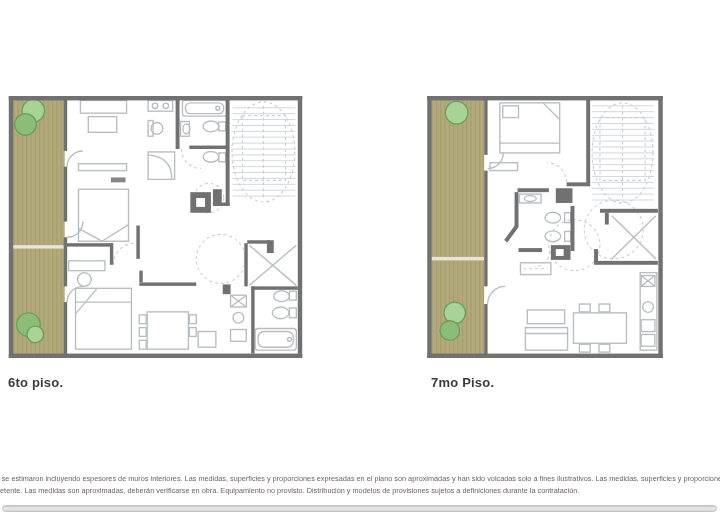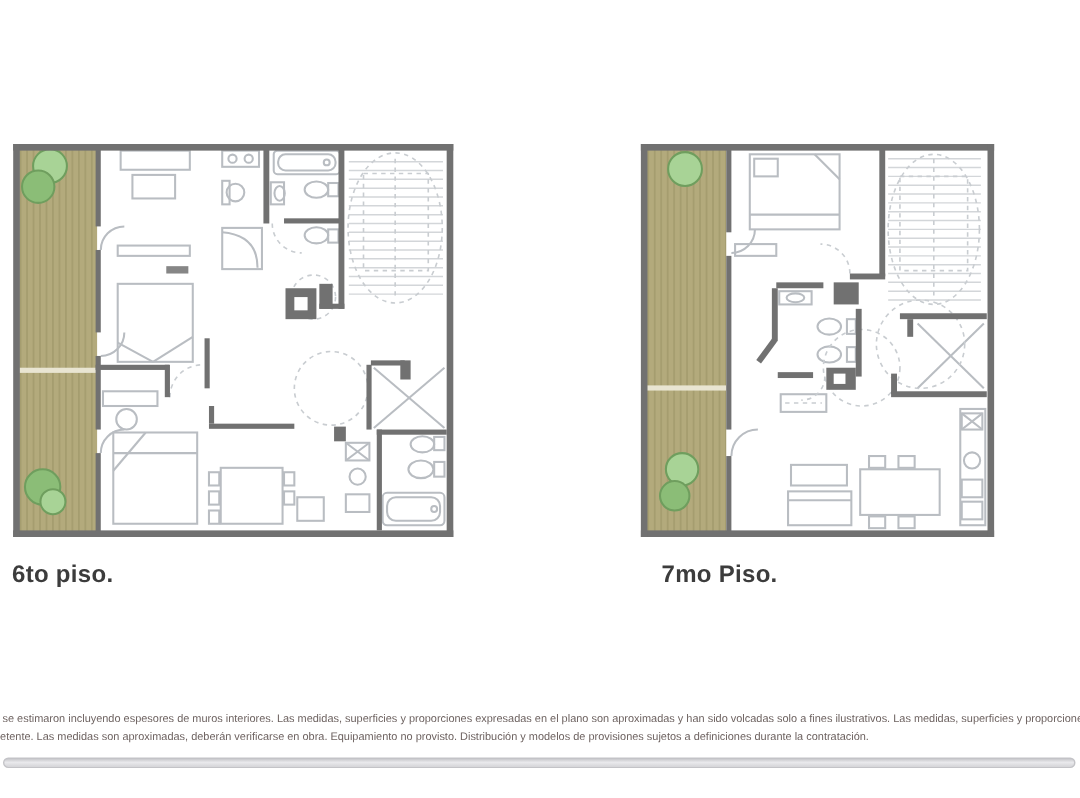--- a/index.html
+++ b/index.html
@@ -5,25 +5,25 @@
   html,body{margin:0;padding:0;}
   .stage{
     position:relative;width:720px;height:532px;overflow:hidden;
     background:var(--background,#ffffff);
     font-family:"Liberation Sans", sans-serif;
   }
   .plan-svg{position:absolute;display:block;}
   #plan6-svg{left:6px;top:96px;width:299px;height:262px;}
   #plan7-svg{left:425px;top:96px;width:240px;height:262px;}
   .caption{
-    position:absolute;font-size:16px;font-weight:600;letter-spacing:.2px;
+    position:absolute;font-size:13px;font-weight:600;letter-spacing:.2px;
     color:var(--caption-text,#3c3c3c);
   }
   #caption-6{left:8px;top:375px;}
-  #caption-7{left:441px;top:375px;}
+  #caption-7{left:431px;top:375px;}
   .disclaimer{
     position:absolute;left:-4px;top:473px;width:740px;
     font-size:7.3px;line-height:12px;color:var(--disclaimer-text,#6e6361);
     white-space:nowrap;overflow:hidden;
   }
   .scrollbar{
     position:absolute;left:2px;top:505px;width:715px;height:7px;border-radius:4px;
     background:linear-gradient(180deg,#c9c9cd 0%,#e9e9ec 45%,#d6d6da 100%);
     border:1px solid #c3c3c7;box-sizing:border-box;
   }

